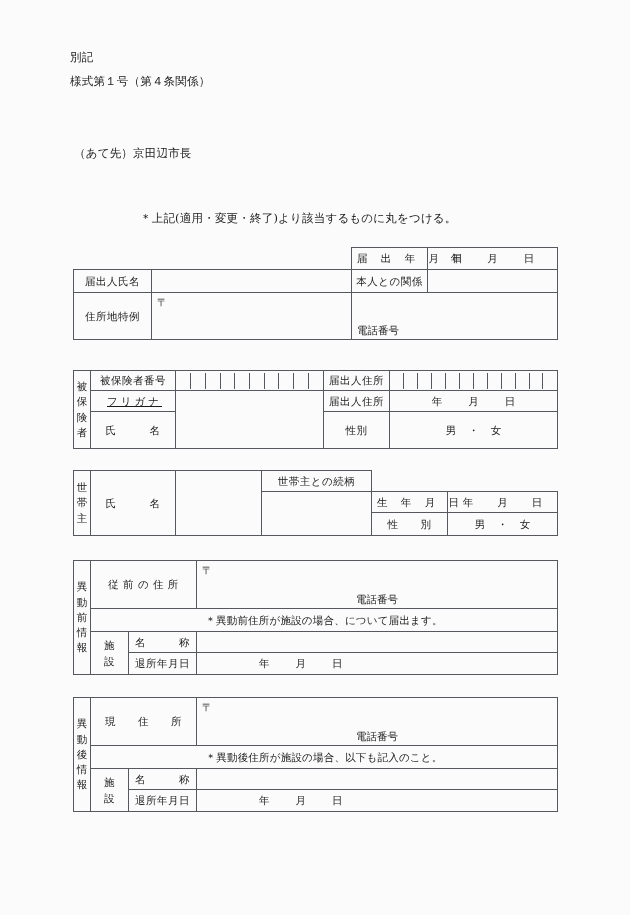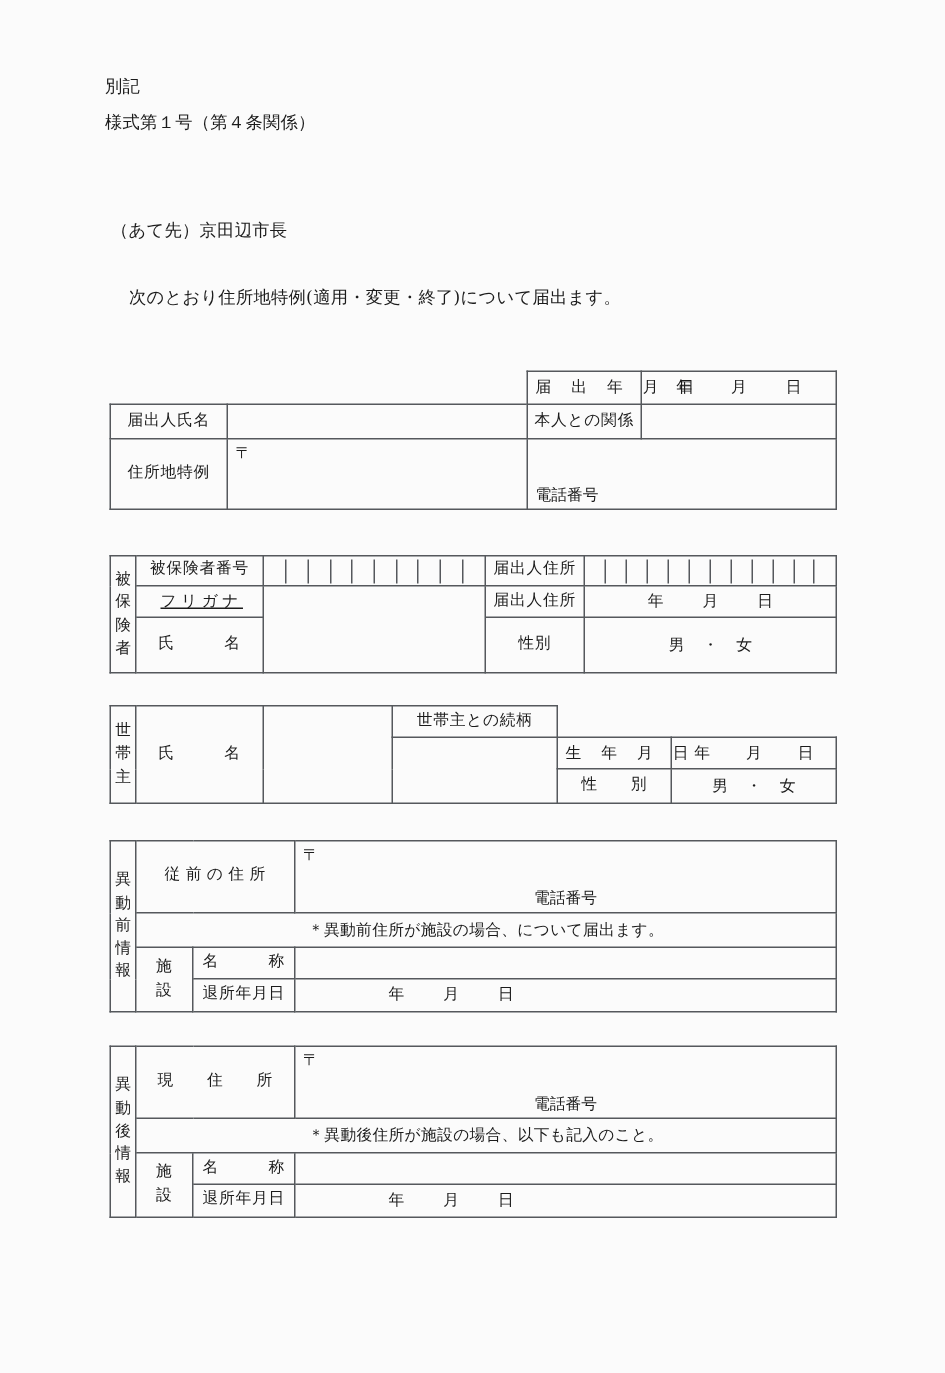--- a/index.html
+++ b/index.html
@@ -62,21 +62,21 @@
   .vside {
     width: 17px;
     font-size: 10.5px;
     line-height: 1.45;
     letter-spacing: 0;
     padding: 2px 0;
   }
   .vside span { display: block; }
 
   
-  .lbl      { letter-spacing: .5px; font-family: Liberation Serif, serif; }
+  .lbl      { letter-spacing: .5px; }
   .lbl-sp2  { letter-spacing: 5px;  text-indent: 5px; }
   .lbl-sp3  { letter-spacing: 3px;  text-indent: 3px; text-decoration: underline; }
   .blank  { }
 
   
   .addr-cell {
     position: relative;
     text-align: left;
   }
   .addr-cell .postal {
@@ -139,21 +139,21 @@
   }
 </style>
 </head>
 <body>
 
 <div class="page">
 
   <div class="hdr" id="l-beki">別記</div>
   <div class="hdr" id="l-form">様式第１号（第４条関係）</div>
   <div class="hdr" id="l-atesaki">（あて先）京田辺市長</div>
-  <div class="hdr" id="l-intro">次のとおり住所地特例(適用・変更・終了)について届出ます。</div>
+  <div class="hdr" id="l-note1">＊上記(適用・変更・終了)より該当するものに丸をつける。</div>
 
   <table class="tbl" id="t-submitter" style="left:73px; top:247px; width:484px;">
     <colgroup>
       <col style="width:78px">
         <col style="width:200px">
         <col style="width:76px">
         <col style="width:130px">
     </colgroup>
     <tbody>
       <tr>

